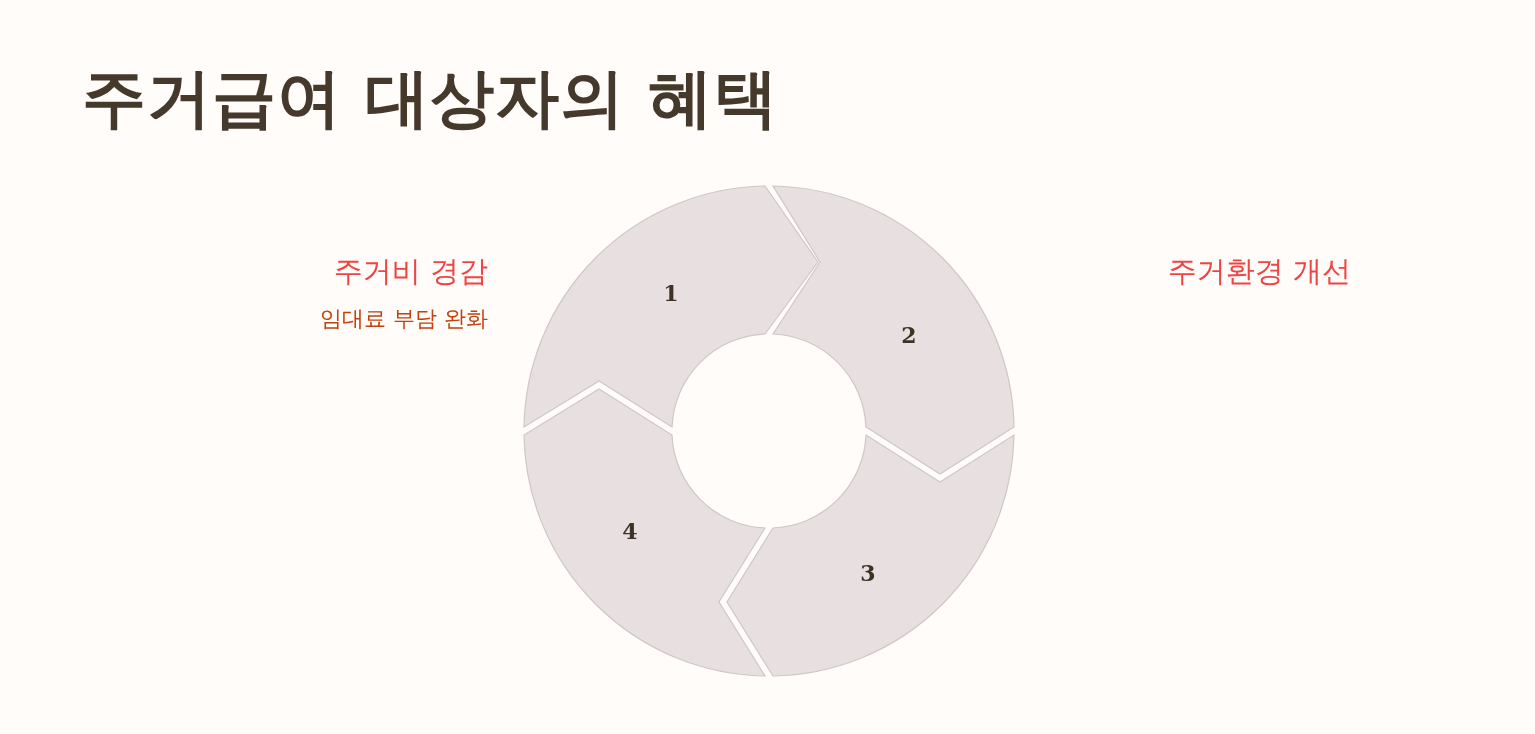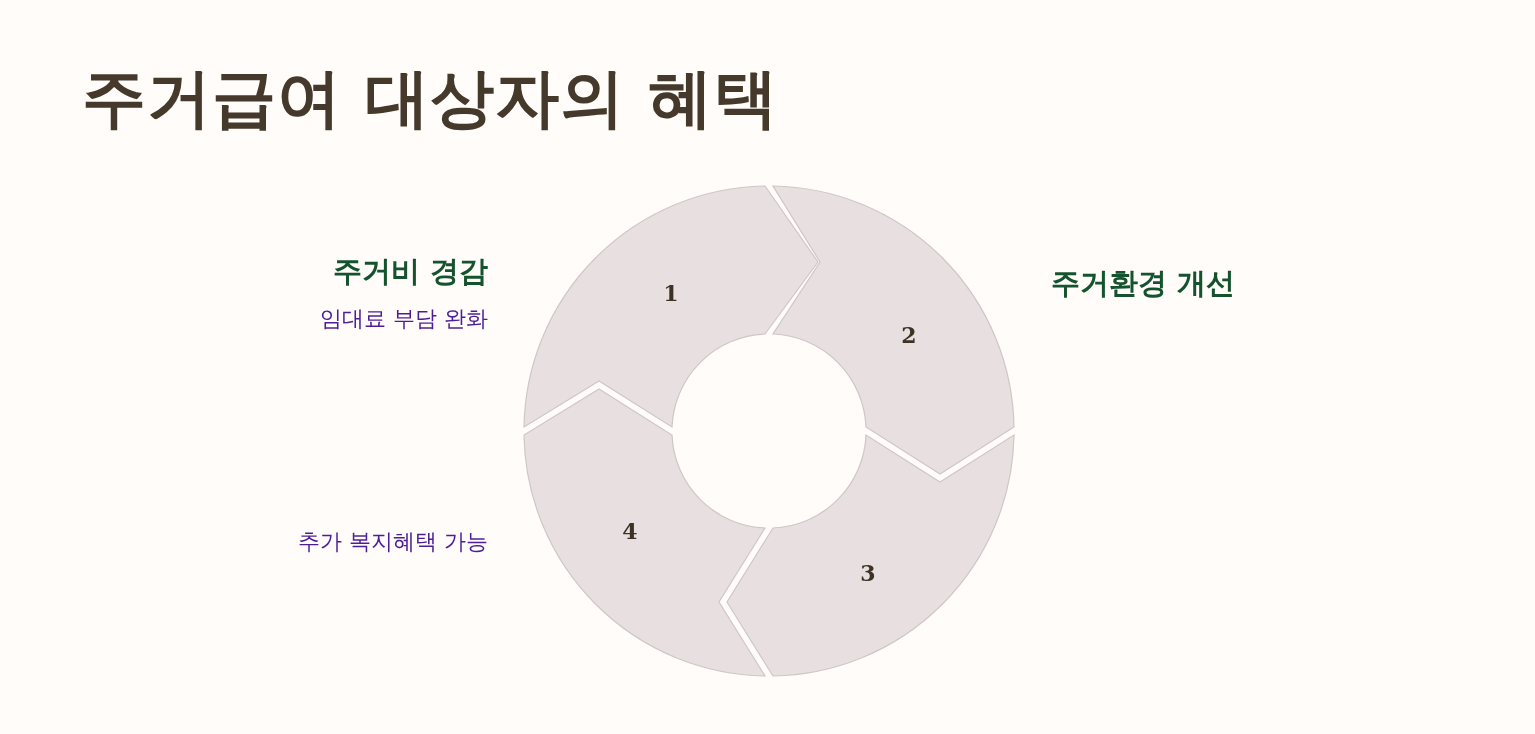--- a/index.html
+++ b/index.html
@@ -12,24 +12,24 @@
   }
   .title {
     position:absolute; left:82px; top:58px;
     font-size:64px; font-weight:bold; letter-spacing:1px;
     color:#45392b; line-height:80px; margin:0;
   }
   .diagram { position:absolute; left:0; top:0; }
   .seg { fill:#e8e0e0; stroke:#cfc7c7; stroke-width:1.2; }
   .num { font-family:"DejaVu Serif","Liberation Serif",serif; font-weight:bold; font-size:22px; fill:#3d3223; }
   .label { position:absolute; width:300px; }
-  .label .head { font-size:29px; font-weight:bold; color:#14532d; line-height:40px; }
-  .label .sub { font-size:22px; color:#4c1d95; line-height:30px; margin-top:13px; }
+  .label .head { font-size:29px; font-weight:normal; color:#ef4444; line-height:40px; }
+  .label .sub { font-size:22px; color:#c2410c; line-height:30px; margin-top:13px; }
   .left { text-align:right; }
-  .right { text-align:left;margin-top:12px; }
+  .right { text-align:right; }
 </style>
 </head>
 <body>
 
 <h1 class="title">주거급여 대상자의 혜택</h1>
 
 <svg class="diagram" width="1535" height="734" viewBox="0 0 1535 734">
 
   <path class="seg" d="M 765 186
        L 818 262
@@ -72,14 +72,13 @@
 </div>
 
 <div class="label right" style="left:1051px; top:251px;">
   <div class="head">주거환경 개선</div>
 </div>
 
 <div class="label right" style="left:1051px; top:514px;">
 </div>
 
 <div class="label left" style="left:188px; top:514px;">
-  <div class="sub">추가 복지혜택 가능</div>
 </div>
 
 </body></html>

